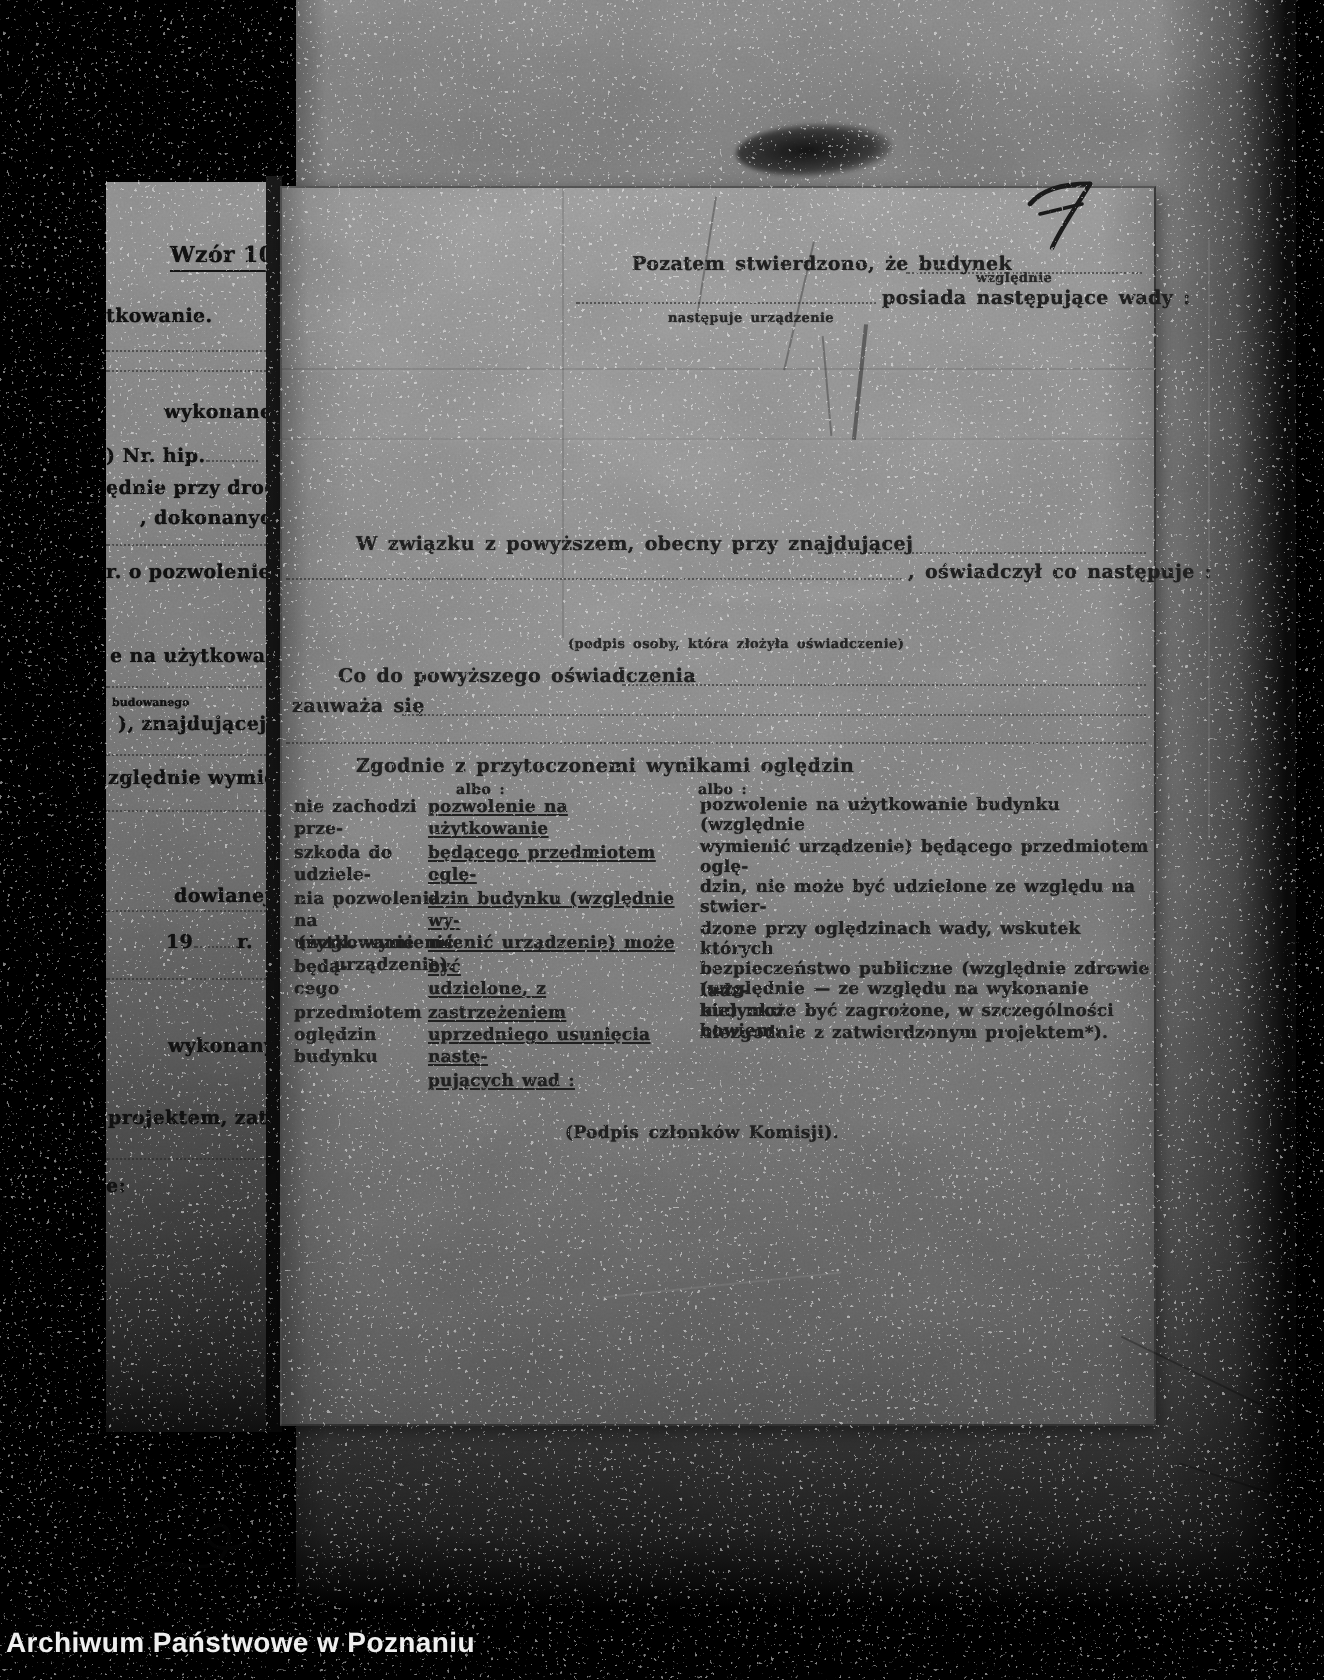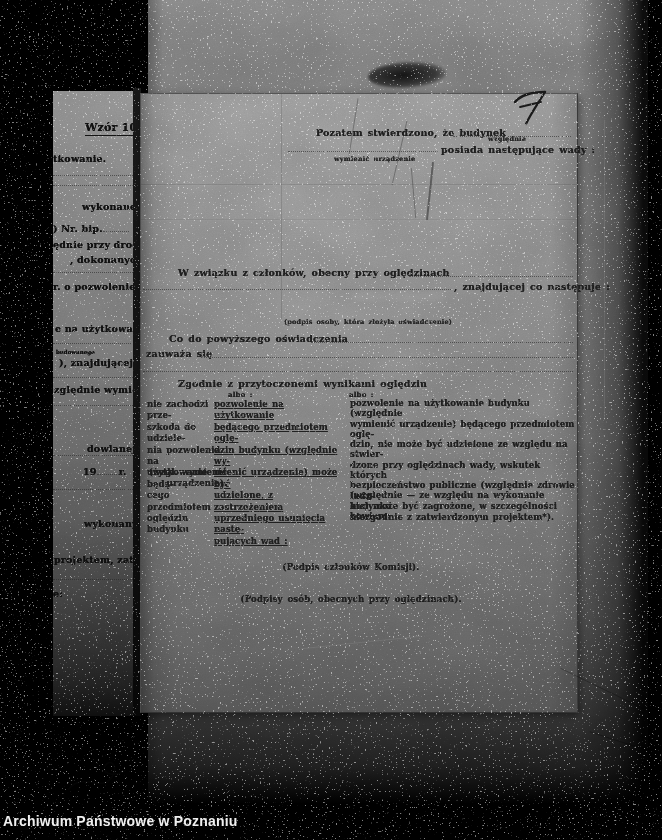--- a/index.html
+++ b/index.html
@@ -99,26 +99,26 @@
     <div class="scratch" style="left:288px;top:68px;width:1.5px;height:58px;transform:rotate(6deg);background:rgba(0,0,0,.38);"></div>
     <div class="scratch" style="left:272px;top:74px;width:1px;height:50px;transform:rotate(-5deg);"></div>
     <div class="scratch-light" style="left:160px;top:548px;width:120px;height:1px;transform:rotate(-6deg);"></div>
     <div class="ghost" style="left:212px;top:198px;width:92px;height:9px;"></div>
 
     <div class="t t9" style="left:175px;top:33px;">Pozatem stwierdzono, że budynek</div>
     <div class="dots" style="left:312px;top:42px;width:118px;"></div>
     <div class="t t6" style="left:347px;top:41px;">względnie</div>
     <div class="dots" style="left:147px;top:57px;width:150px;"></div>
     <div class="t t9" style="left:300px;top:50px;">posiada następujące wady :</div>
-    <div class="t t6" style="left:193px;top:61px;">wymienić urządzenie</div>
+    <div class="t t6" style="left:193px;top:61px;">następuje urządzenie</div>
 
-    <div class="t t9" style="left:37px;top:173px;">W związku z członków, obecny przy oględzinach</div>
+    <div class="t t9" style="left:37px;top:173px;">W związku z powyższem, obecny przy znajdującej</div>
     <div class="dots" style="left:268px;top:182px;width:164px;"></div>
     <div class="dots" style="left:2px;top:195px;width:308px;"></div>
-    <div class="t t9" style="left:313px;top:187px;">, znajdującej co następuje :</div>
+    <div class="t t9" style="left:313px;top:187px;">, oświadczył co następuje :</div>
     <div class="t t6" style="left:143px;top:224px;">(podpis osoby, która złożyła oświadczenie)</div>
     <div class="t t9" style="left:28px;top:239px;">Co do powyższego oświadczenia</div>
     <div class="dots" style="left:170px;top:248px;width:262px;"></div>
     <div class="t t9" style="left:5px;top:254px;">zauważa się</div>
     <div class="dots" style="left:60px;top:263px;width:372px;"></div>
     <div class="dots" style="left:2px;top:277px;width:430px;"></div>
 
     <div class="t t9" style="left:37px;top:284px;">Zgodnie z przytoczonemi wynikami oględzin</div>
     <div class="t" style="left:87px;top:296px;font-size:7px;">albo :</div>
     <div class="t" style="left:208px;top:296px;font-size:7px;">albo :</div>
@@ -141,21 +141,20 @@
     <div class="block" style="left:209px;top:304px;width:228px;line-height:10.3px;">pozwolenie na użytkowanie budynku (względnie
 wymienić urządzenie) będącego przedmiotem oglę-
 dzin, nie może być udzielone ze względu na stwier-
 dzone przy oględzinach wady, wskutek których
 bezpieczeństwo publiczne (względnie zdrowie ludz-
 kie) może być zagrożone, w szczególności bowiem:</div>
     <div class="block" style="left:209px;top:396px;width:228px;line-height:11px;">(względnie — ze względu na wykonanie budynku
 niezgodnie z zatwierdzonym projektem*).</div>
 
     <div class="t t8" style="left:60px;top:468px;width:300px;text-align:center;">(Podpis członków Komisji).</div>
-    <div class="t t8" style="left:60px;top:500px;width:300px;text-align:center;">(Podpisy osób, obecnych przy oględzinach).</div>
   </div>
 
   <svg class="seven" width="40" height="42" viewBox="0 0 40 42">
     <title>7</title>
     <path d="M3,14 C9,7 18,4 33,4" fill="none" stroke="#1d1d1d" stroke-width="2.4" stroke-linecap="round"></path>
     <path d="M33,4 C27,14 19,25 14,36" fill="none" stroke="#1d1d1d" stroke-width="2.2" stroke-linecap="round"></path>
     <path d="M8,19 L29,14" fill="none" stroke="#1d1d1d" stroke-width="1.8" stroke-linecap="round"></path>
   </svg>
 
   <div class="scratch" style="left:556px;top:688px;width:92px;height:1px;transform:rotate(26deg);"></div>

